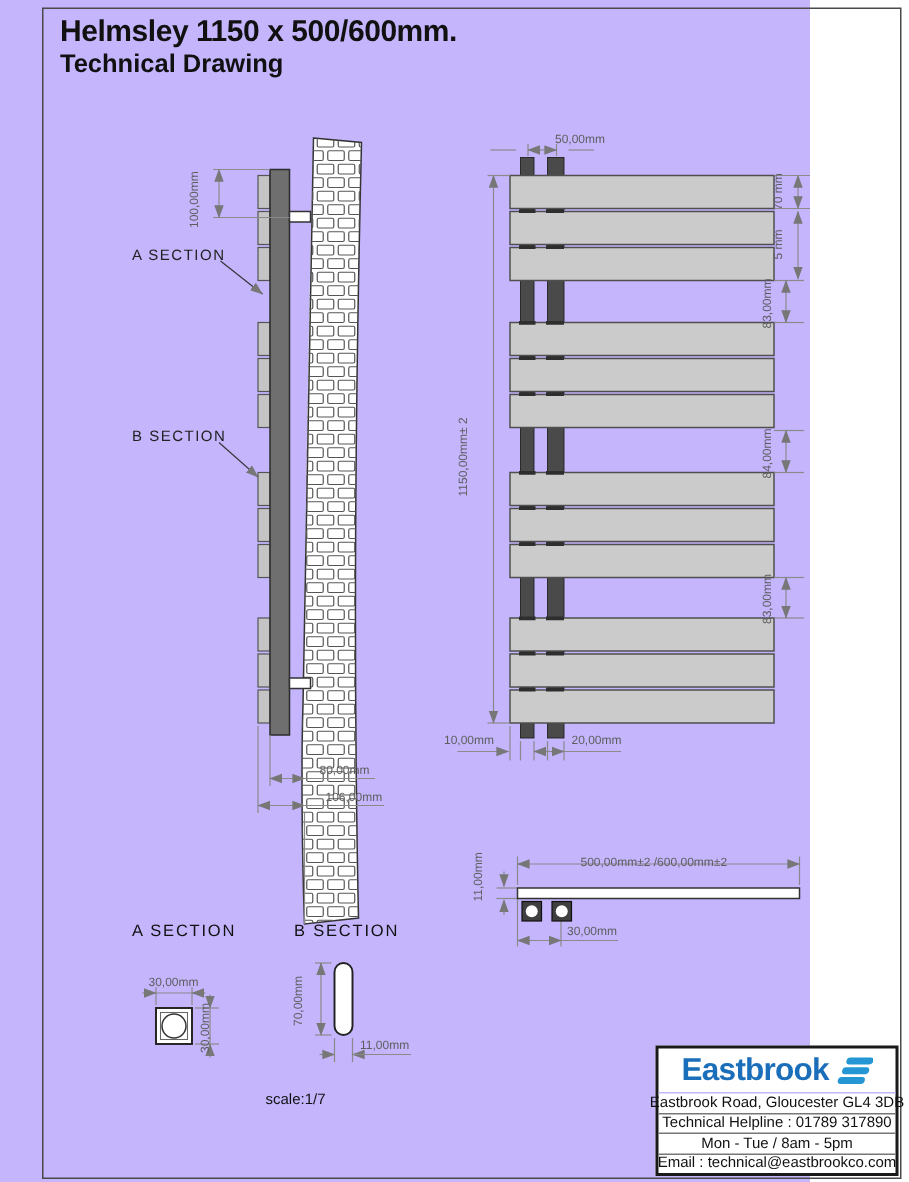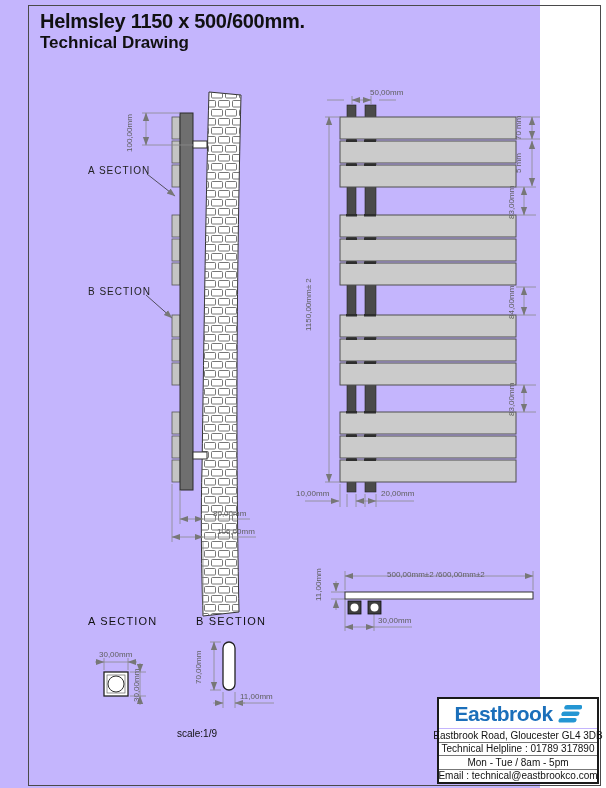--- a/index.html
+++ b/index.html
@@ -243,21 +243,21 @@
   <span class="hl" style="left:387px;top:570px;">500,00mm±2 /600,00mm±2</span>
   <span class="vl" style="left:324px;top:591px;">11,00mm</span>
   <span class="hl" style="left:378px;top:616px;">30,00mm</span>
 
   <span class="sectitle" style="left:88px;top:615px;">A SECTION</span>
   <span class="sectitle" style="left:196px;top:615px;">B SECTION</span>
   <span class="hl" style="left:99px;top:650px;">30,00mm</span>
   <span class="vl" style="left:142px;top:692px;">30,00mm</span>
   <span class="vl" style="left:204px;top:674px;">70,00mm</span>
   <span class="hl" style="left:240px;top:692px;">11,00mm</span>
-  <span class="scale" style="left:177px;top:728px;">scale:1/9</span>
+  <span class="scale" style="left:177px;top:728px;">scale:1/7</span>
 
   <div class="tb">
     <div class="tb-logo">
       <span class="tb-brand">Eastbrook</span>
       <svg width="24" height="20" viewBox="0 0 24 20">
         <g fill="#2496d3" transform="skewX(-12) translate(4,0)">
           <rect x="3" y="1" width="18" height="4.6" rx="2.3"></rect>
           <rect x="1.5" y="7.5" width="18" height="4.6" rx="2.3"></rect>
           <rect x="0" y="14" width="18" height="4.6" rx="2.3"></rect>
         </g>

